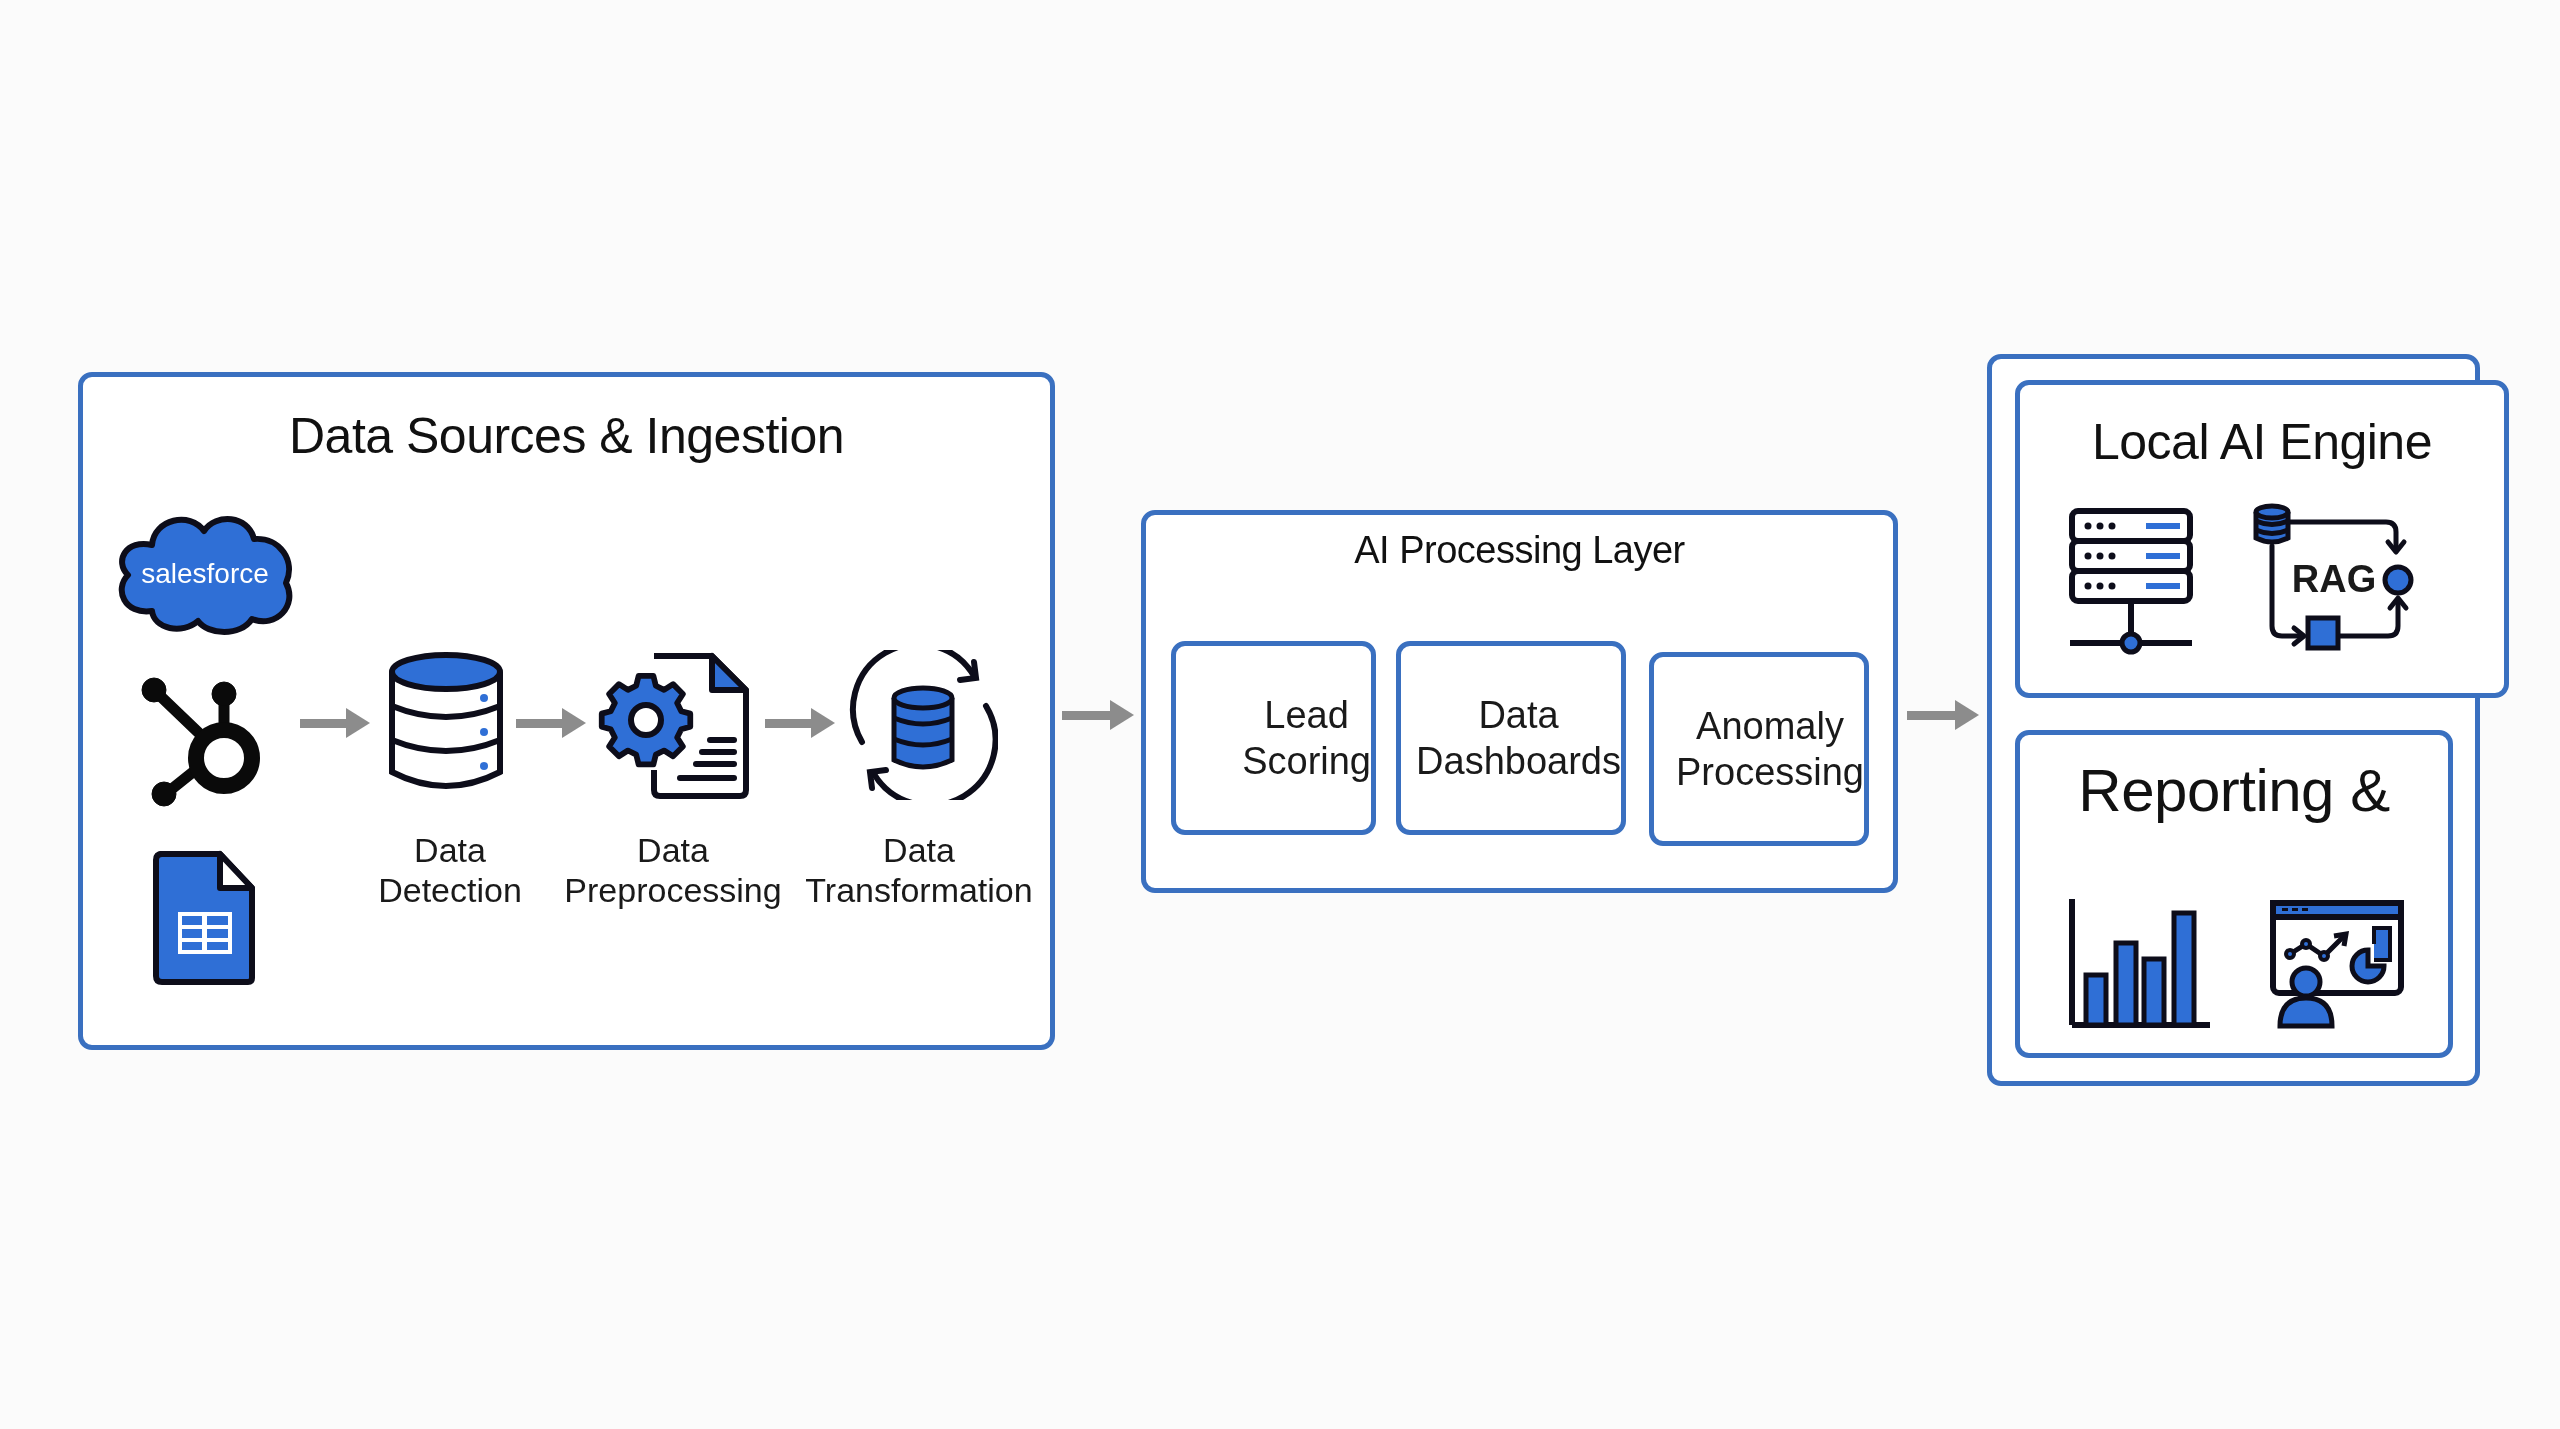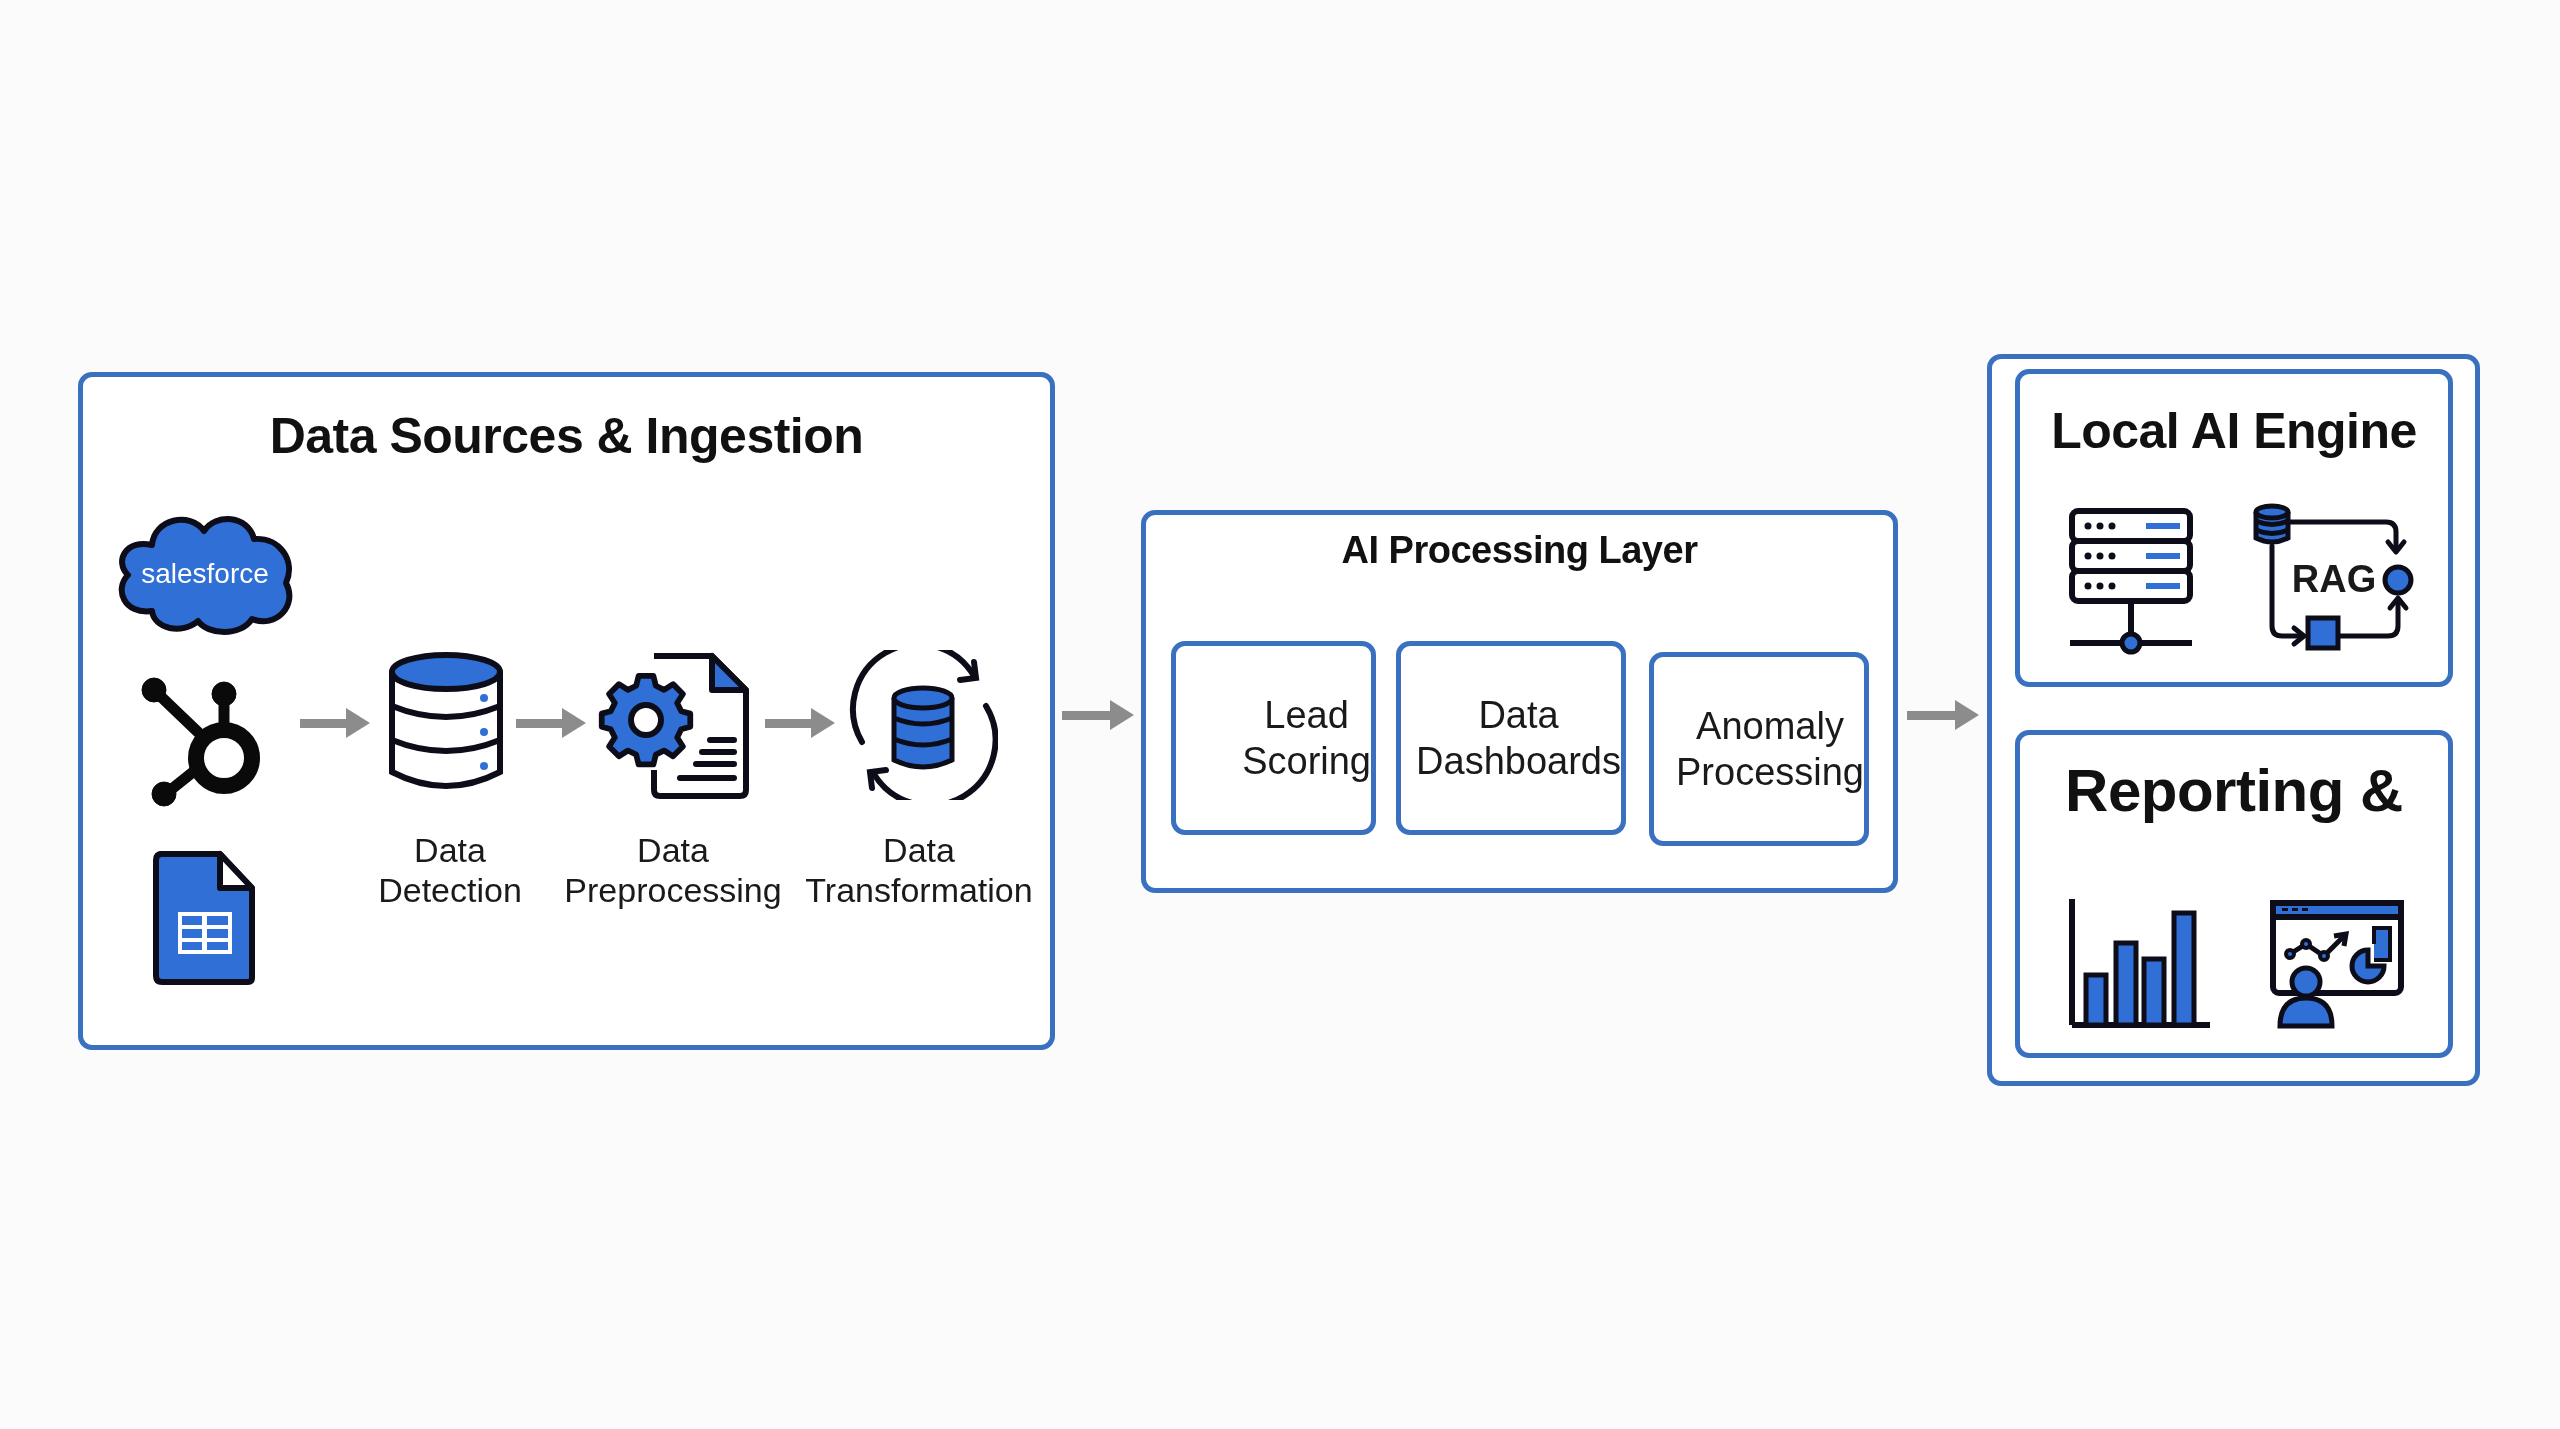--- a/index.html
+++ b/index.html
@@ -8,21 +8,21 @@
     background: #fbfbfb;
     font-family: "Liberation Sans", "DejaVu Sans", sans-serif;
     color: #111;
   }
   .box {
     position: absolute; box-sizing: border-box;
     border: 5px solid #3a70c0; border-radius: 14px; background: #ffffff;
   }
   .title {
     position: absolute; left: 0; right: 0; text-align: center;
-    font-weight: bold; color: #111; letter-spacing: -0.5px;
+    font-weight: normal; color: #111; letter-spacing: -0.5px;
   }
   .label {
     position: absolute; text-align: center; font-size: 34px; line-height: 40px;
     color: #1a1a1a; white-space: nowrap; transform: translateX(-50%);
   }
   .icon { position: absolute; }
   .arrow { position: absolute; }
   .sub {
     position: absolute; box-sizing: border-box; border: 5px solid #3a70c0;
     border-radius: 14px; background: #fff; display: flex; align-items: center;
@@ -165,21 +165,21 @@
     </div>
 </div>
 
 <svg class="arrow" style="left:1905px; top:697px;" width="78" height="36" viewBox="0 0 78 36">
   <rect x="2" y="14" width="50" height="9" fill="#8c8c8c"></rect>
     <polygon points="50,3 74,18 50,33" fill="#8c8c8c"></polygon>
 </svg>
 
 <div class="box" style="left:1987px; top:354px; width:493px; height:732px;"></div>
 
-<div class="box" style="left:2015px; top:369px; width:438px; height:318px;">
+<div class="box" style="left:2015px; top:380px; width:494px; height:318px;">
   <div class="title" style="top:28px; font-size:50px;">Local AI Engine</div>
 </div>
 
 <svg class="icon" style="left:2064px; top:505px;" width="134" height="156" viewBox="0 0 134 156">
   <g stroke="#0d0d1a" stroke-width="6" fill="#ffffff">
     <rect x="8" y="6" width="118" height="30" rx="6"></rect>
     <rect x="8" y="36" width="118" height="30" rx="6"></rect>
     <rect x="8" y="66" width="118" height="30" rx="6"></rect>
   </g>
   <g fill="#0d0d1a">

